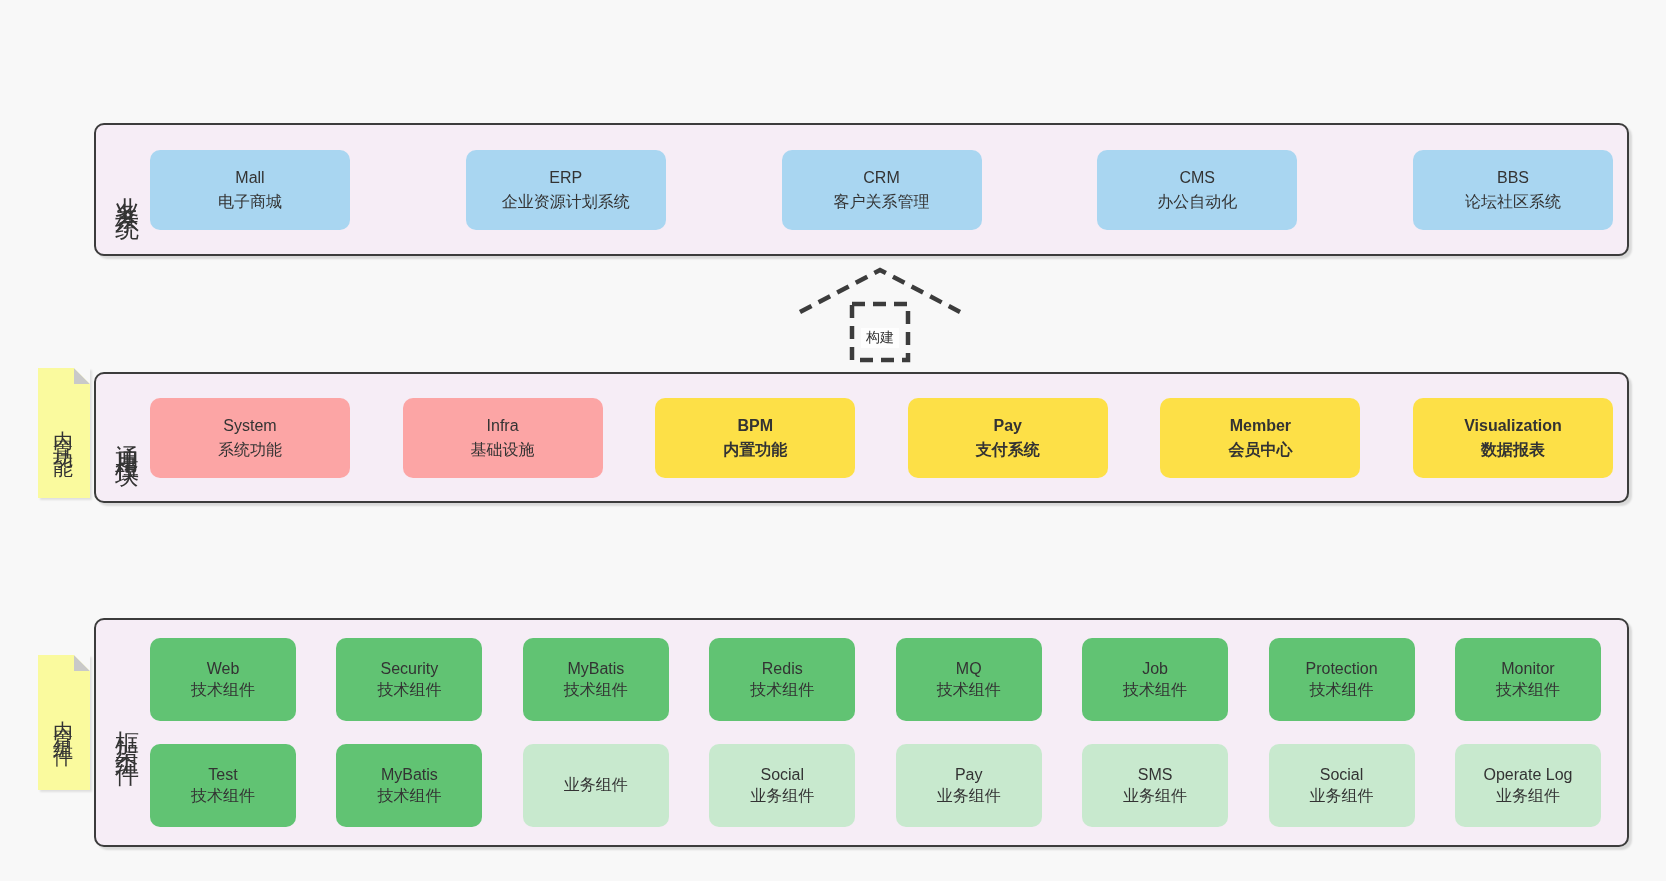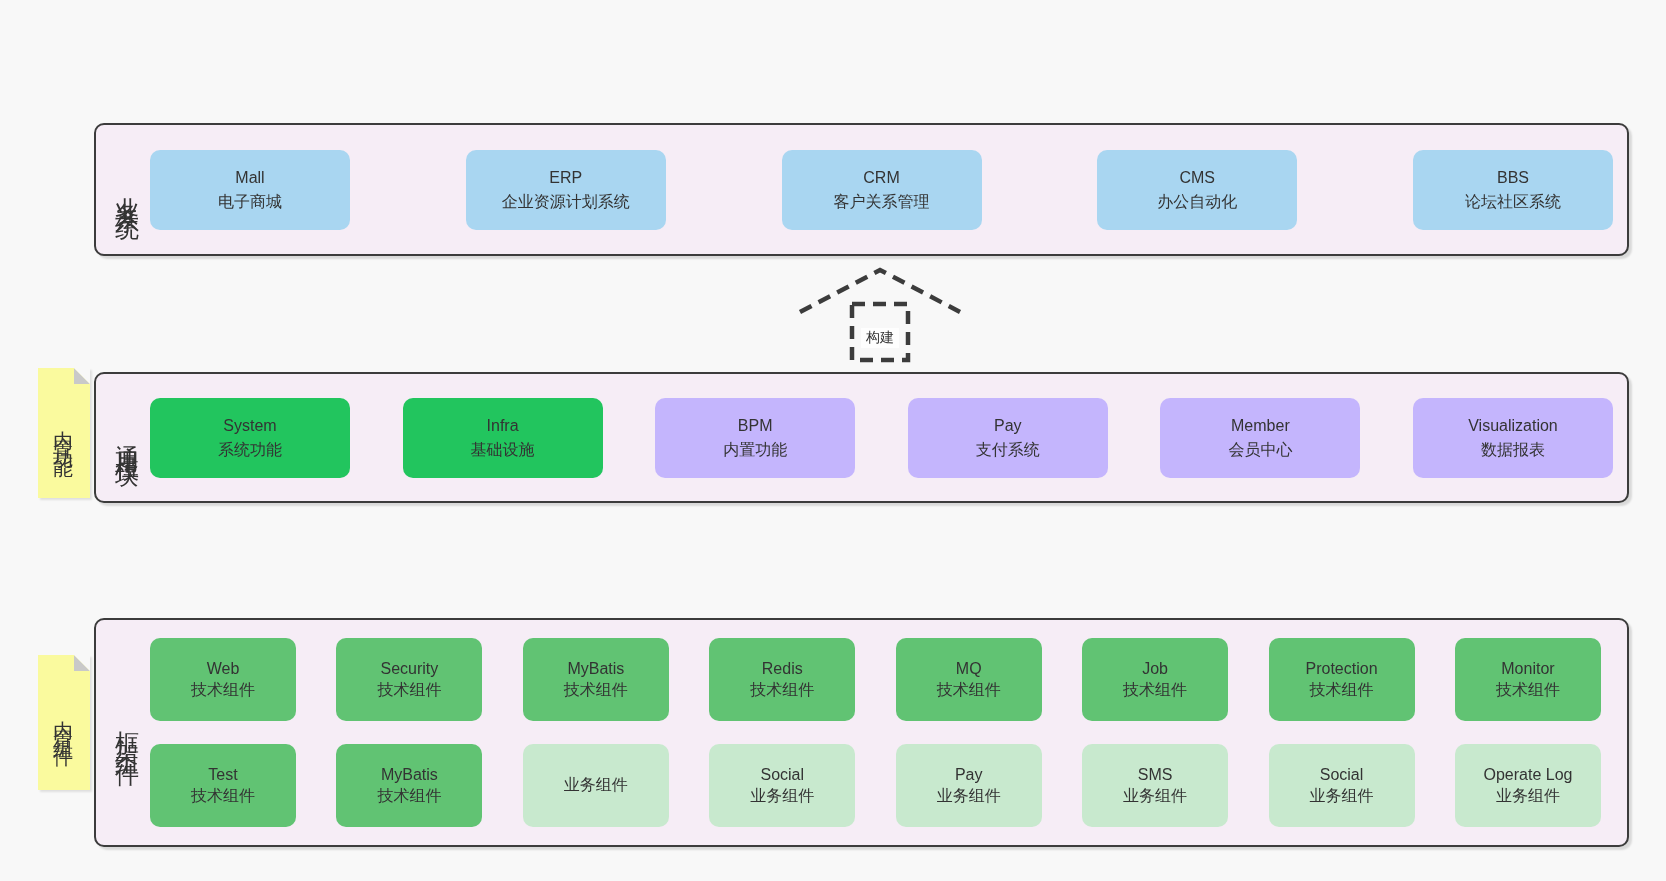--- a/index.html
+++ b/index.html
@@ -44,22 +44,22 @@
   .box{
     border-radius:10px;
     display:flex;flex-direction:column;align-items:center;justify-content:center;
     text-align:center;
     font-size:16px;line-height:1.5;
     color:#333;
   }
   .panel .boxes .box{width:200px;height:80px;}
   .panel .boxes-grid .box{width:146px;height:83px;line-height:1.28;}
   .blue{background:#a9d6f1;}
-  .red{background:#22c55e;}
-  .pink{background:#c4b5fd;}
+  .red{background:#fca5a5;}
+  .pink{background:#fde047;font-weight:bold;}
   .green{background:#61c373;}
   .lightgreen{background:#c8e9ce;}
   .sticky-note{
     position:absolute;left:38px;width:52px;
     background:#fafa9e;
     box-shadow:2px 2px 2px rgba(0,0,0,0.10);
     display:flex;align-items:center;justify-content:center;
     z-index:1;
   }
   .sticky-note::before{ 

